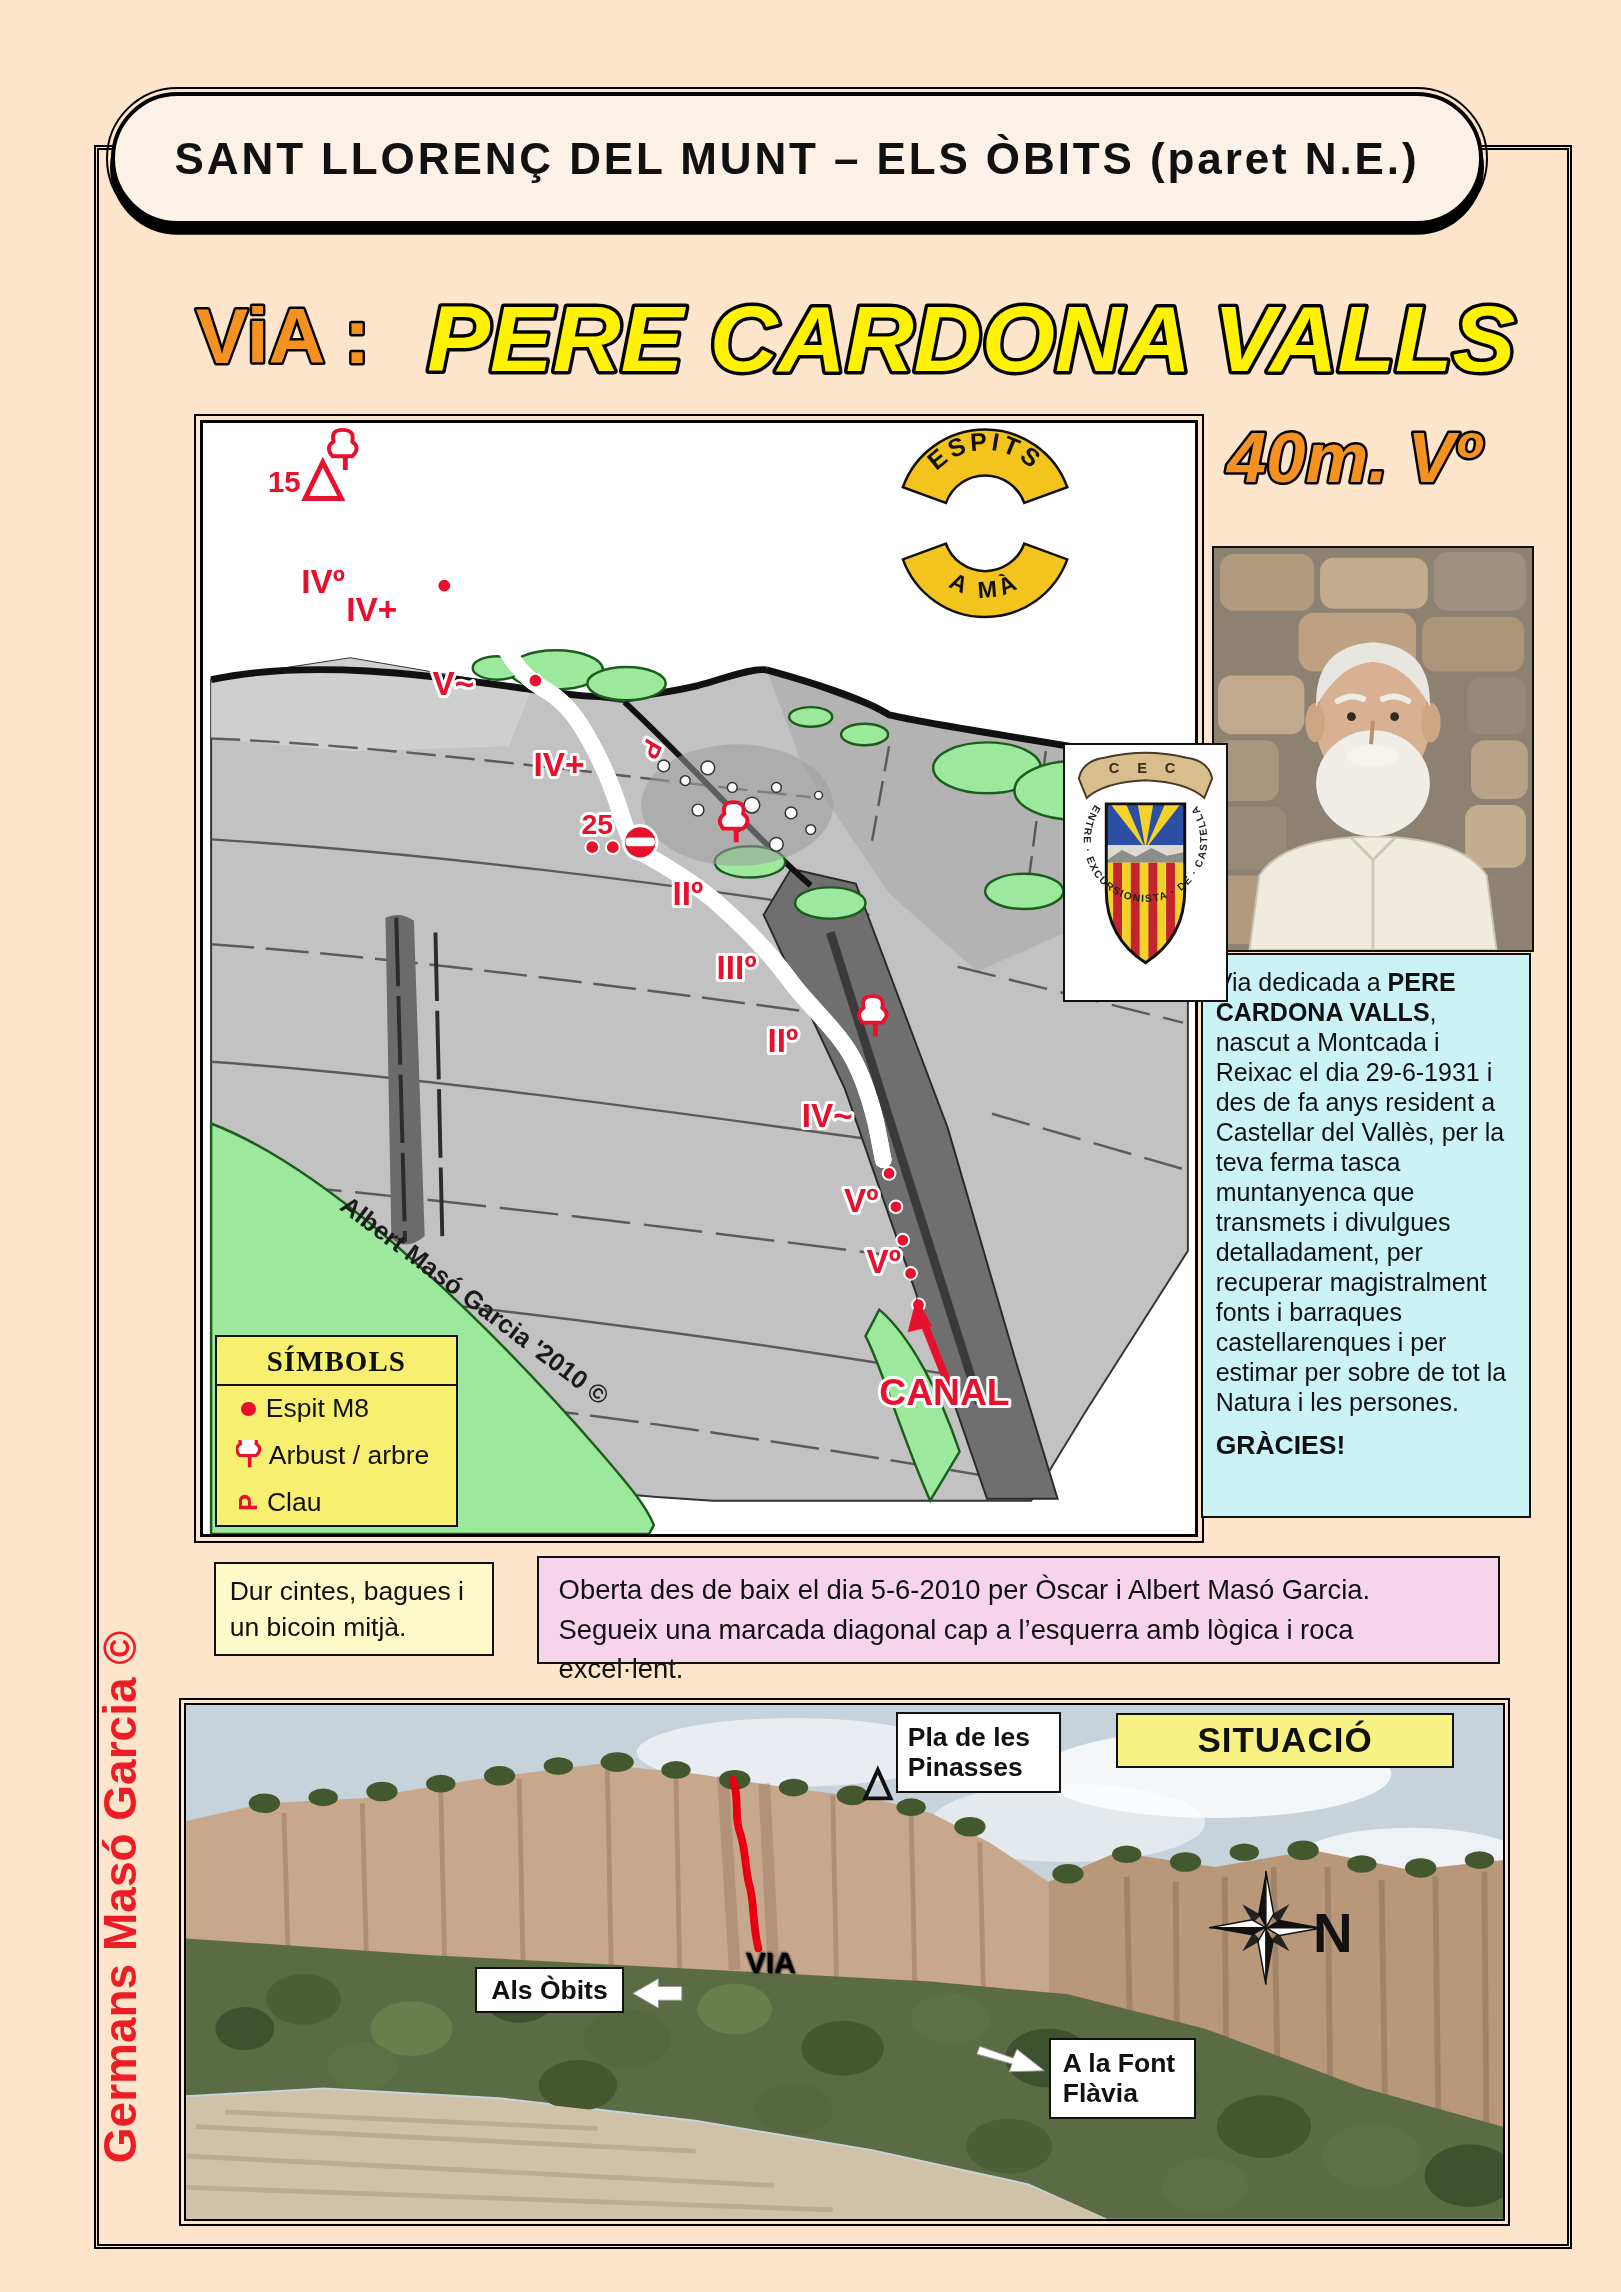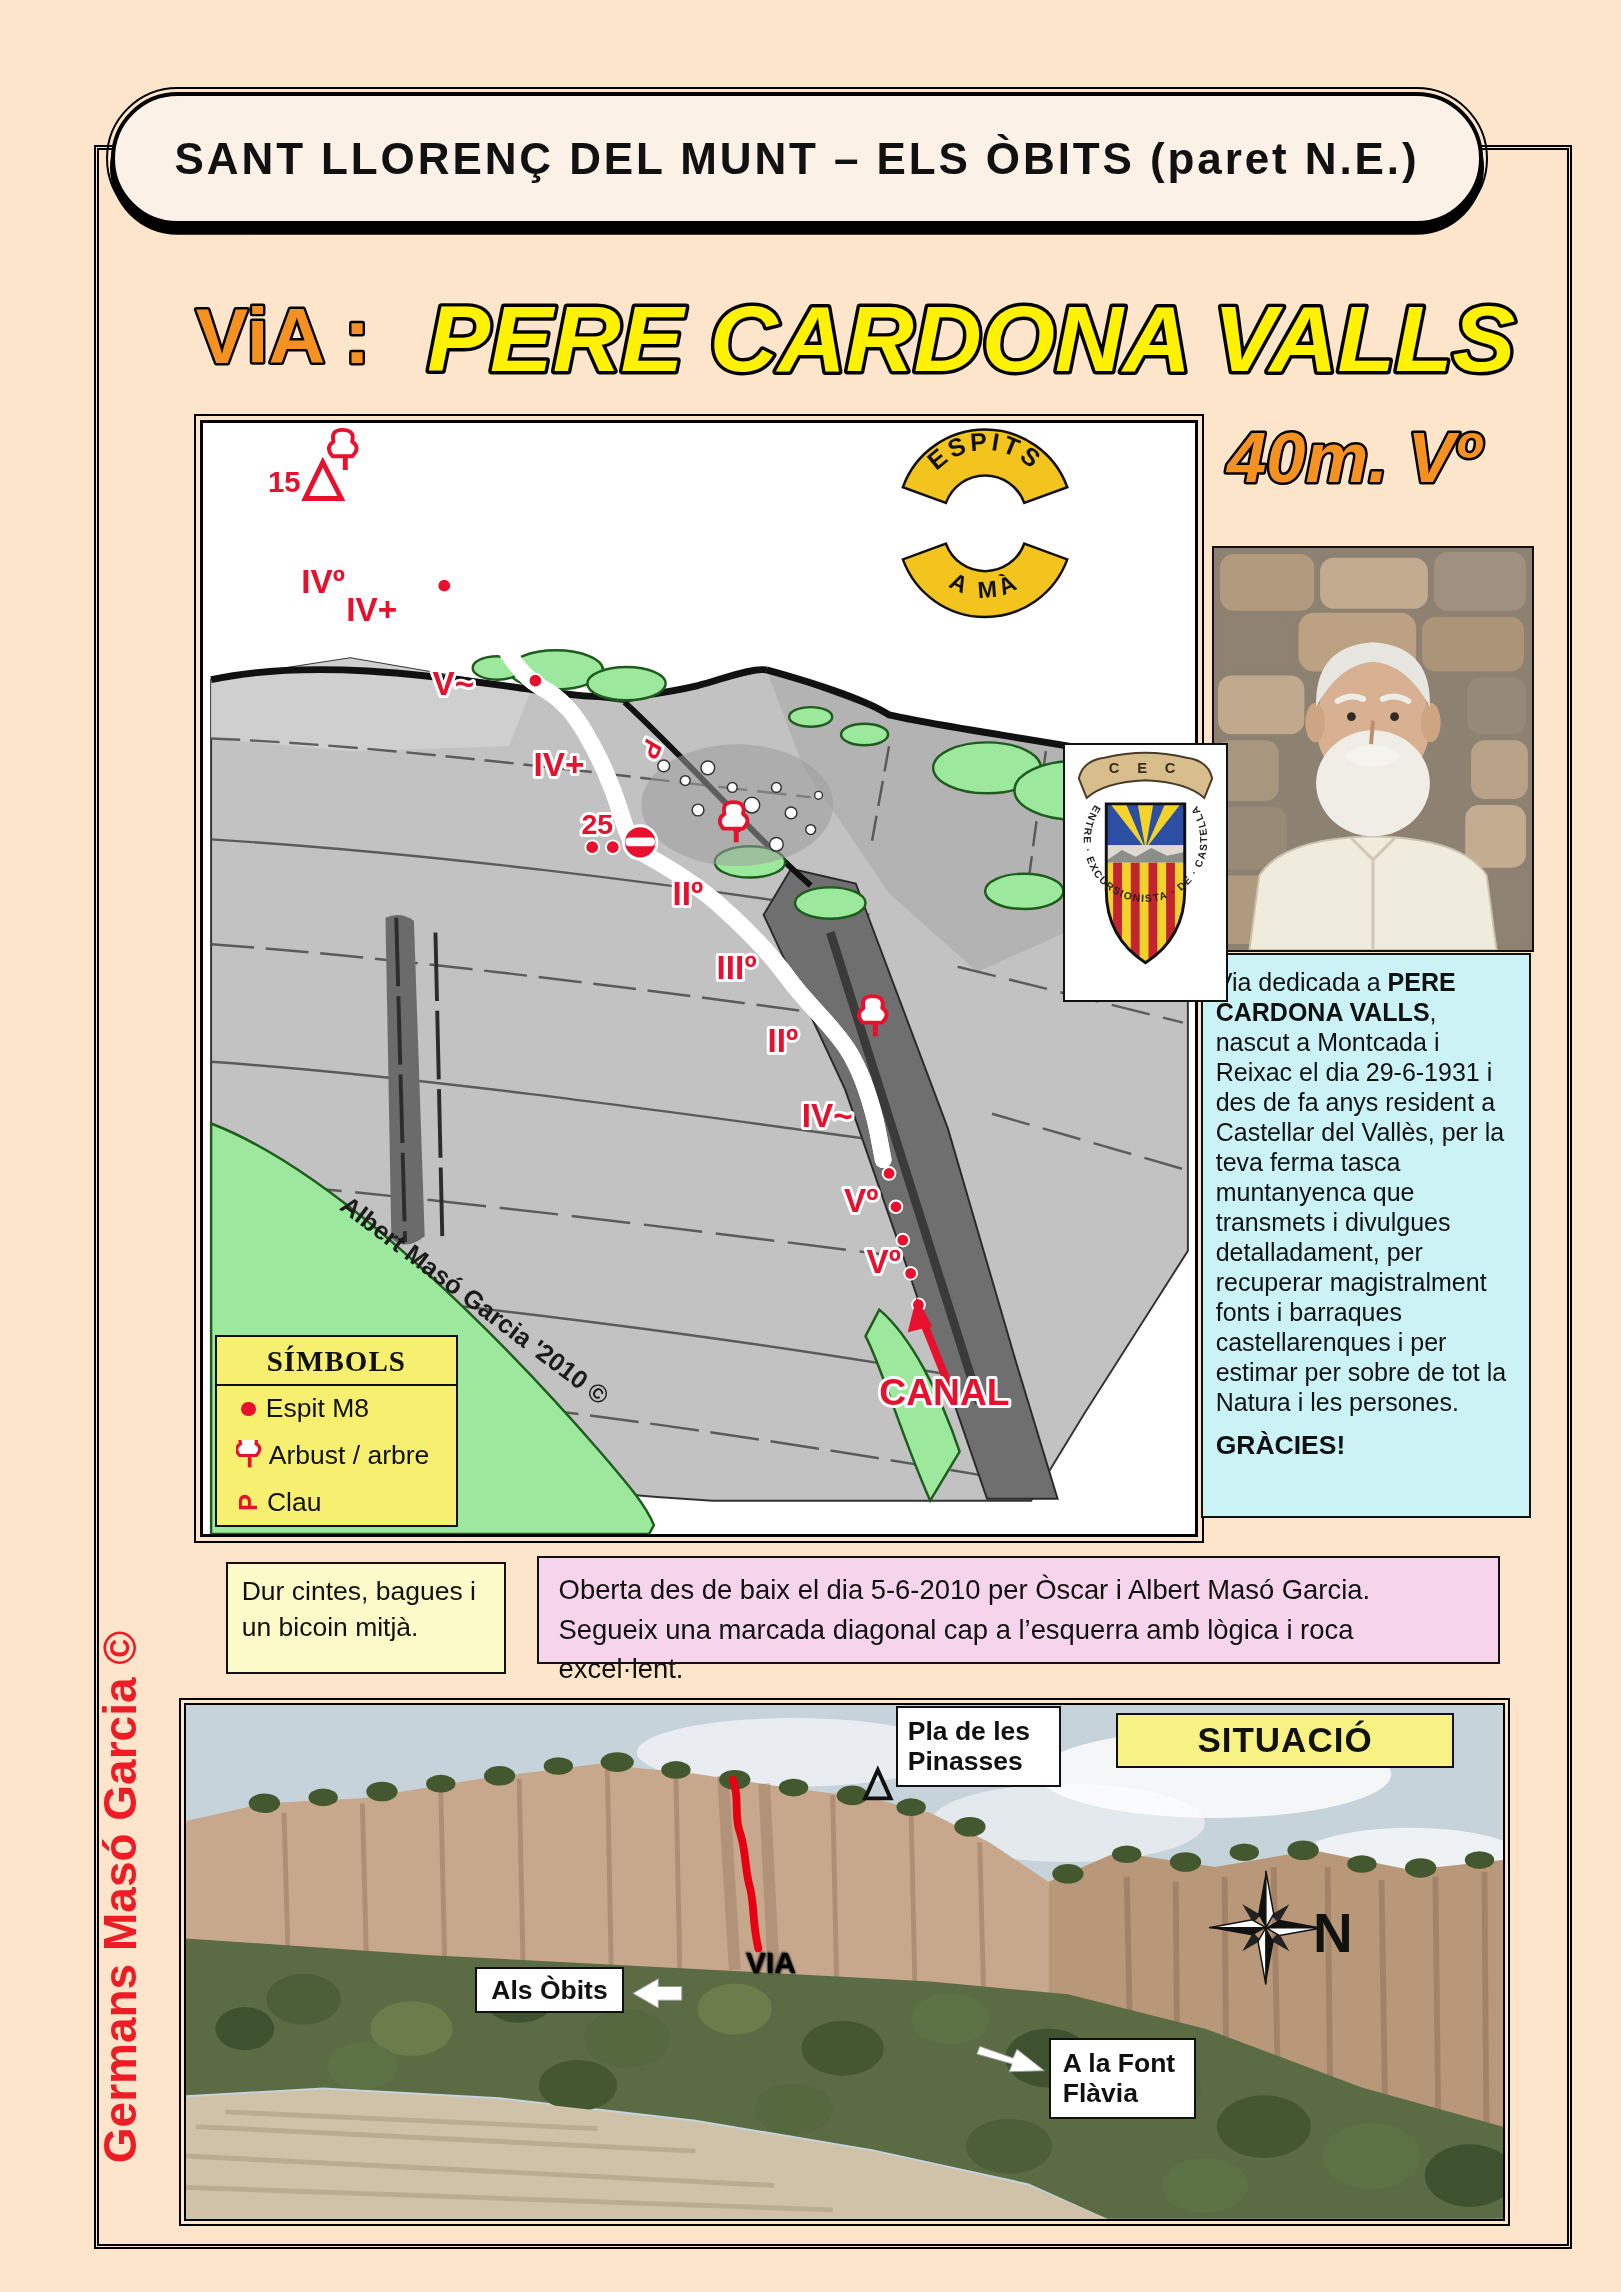--- a/index.html
+++ b/index.html
@@ -31,21 +31,21 @@
   
   .cec-box{left:1063px;top:743px;width:161px;height:255px;background:#fff;border:2.9px solid #111;z-index:7;}
   
   .portrait{left:1212px;top:546px;width:318px;height:402px;border:2px solid #111;z-index:3;background:#8d8172;}
   
   .dedication{left:1201px;top:953px;width:330px;height:565px;background:#CBF3F6;
     border:2px solid #111;z-index:3;box-sizing:border-box;padding:11.8px 12.7px;}
   .dedication p{margin:0;font-size:25px;line-height:1.2;}
   .dedication .thanks{margin-top:13.7px;font-weight:bold;font-size:26.5px;}
   
-  .gear-note{left:226px;top:1562px;width:280px;height:112px;background:#FBFAC8;border:2px solid #111;
+  .gear-note{left:214px;top:1562px;width:280px;height:94px;background:#FBFAC8;border:2px solid #111;
     box-sizing:border-box;padding:9.8px 13.7px;font-size:26.5px;line-height:1.35;z-index:3;}
   .open-note{left:537px;top:1556px;width:963px;height:108px;background:#F6D5EC;border:2px solid #111;
     box-sizing:border-box;padding:11.8px 19.6px;font-size:27.4px;line-height:1.45;z-index:3;}
   
   .side-credit{left:120px;top:1897px;transform:translate(-50%,-50%) rotate(-90deg);
     transform-origin:center;white-space:nowrap;color:#EE1C25;font-weight:bold;font-size:46px;z-index:9;}
   
   .photo{left:184px;top:1703px;width:1317px;height:514px;border:2.9px solid #000;
     outline:2px solid #000;outline-offset:3.9px;z-index:2;background:#C7D3DB;}
   .photo-label{position:absolute;background:#fff;border:2.9px solid #111;font-weight:bold;
@@ -433,20 +433,20 @@
       </g>
       <text x="1150" y="252" font-size="56" font-weight="bold" fill="#111">N</text>
 
       <polygon points="506,287 482,287 482,279 456,294 482,309 482,301 506,301" fill="#fff" stroke="#999" stroke-width="1"></polygon>
       <polygon points="810,348 844,360 848,351 876,373 840,374 843,366 807,356" fill="#fff" stroke="#999" stroke-width="1"></polygon>
     </svg>
 
     <div class="situ-badge">
       <span>SITUACIÓ</span>
     </div>
-    <div class="photo-label" style="left:710px;top:1px;width:165px;padding:7.8px 9.8px;">Pla de les Pinasses</div>
+    <div class="photo-label" style="left:710px;top:7px;width:165px;padding:7.8px 9.8px;">Pla de les Pinasses</div>
     <div class="photo-label" style="left:289px;top:262px;width:149px;height:46px;display:flex;align-items:center;justify-content:center;">Als Òbits</div>
     <div class="photo-label" style="left:863px;top:333px;width:147px;padding:7.8px 11.8px;">A la Font Flàvia</div>
     <div class="via-marker">VIA</div>
   </div>
 
 </div>
 
 
 </body></html>

